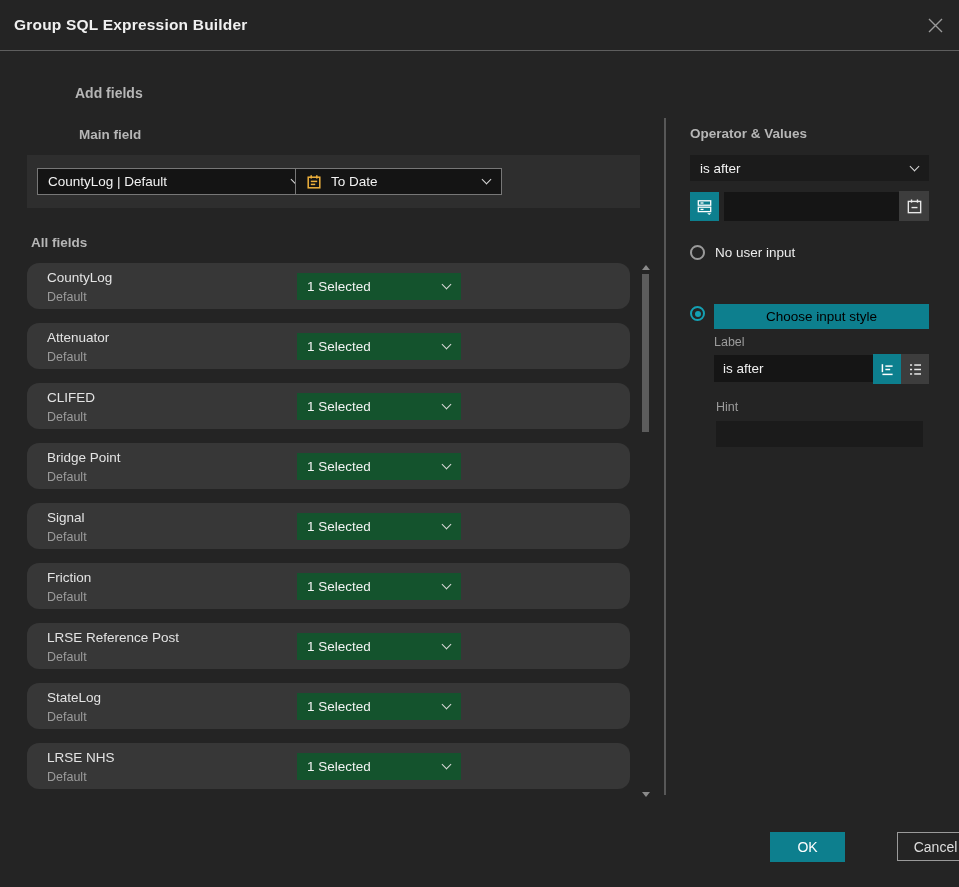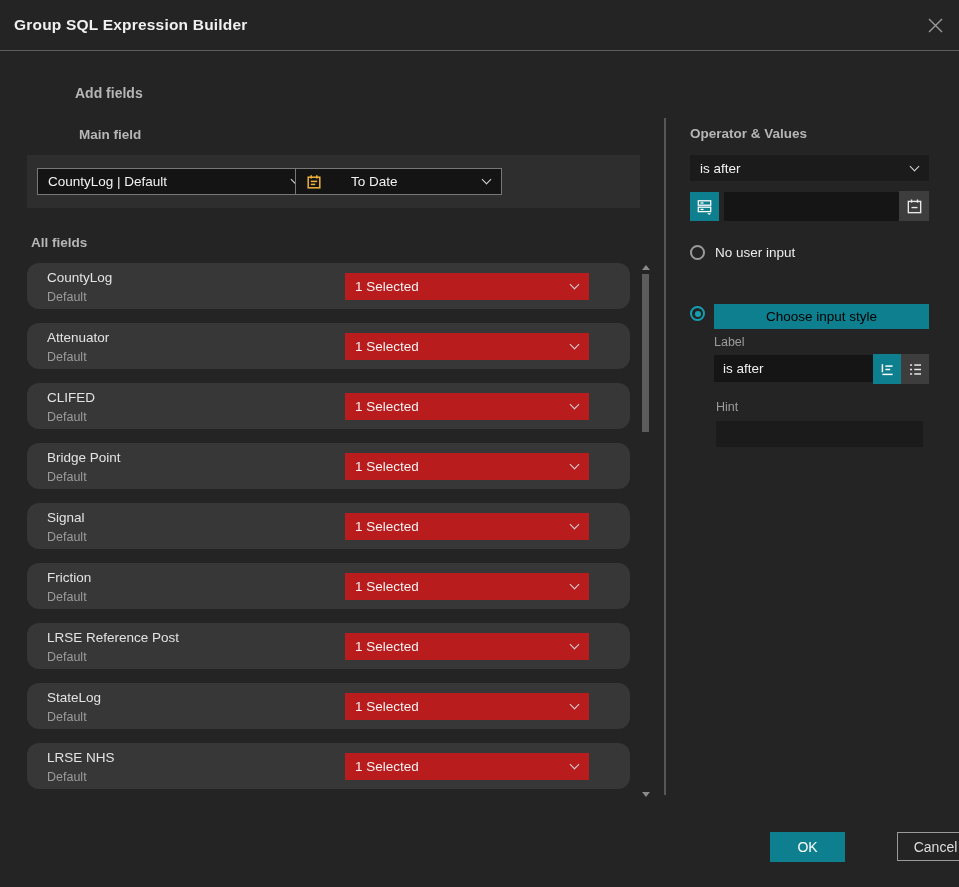--- a/index.html
+++ b/index.html
@@ -46,33 +46,33 @@
     display:flex; align-items:center; padding:0 26px 0 10px;
     font-size:13.5px; color:#f2f2f2; cursor:pointer;
   }
   .dd-bordered { border:1px solid #777; background:#141414; }
   .chev {
     position:absolute; right:11px; top:50%; width:7px; height:7px; margin-top:-5.5px;
     border-right:1.6px solid #d9d9d9; border-bottom:1.6px solid #d9d9d9;
     transform:rotate(45deg);
   }
   .dd-field { position:absolute; left:10px; top:13px; width:274px; }
-  .dd-date  { position:absolute; left:268px; top:13px; width:207px;gap:20px; }
+  .dd-date  { position:absolute; left:268px; top:13px; width:207px; }
   .dd-date .cal-gold { margin-right:9px; display:flex; }
 
   
   .fields-list { position:absolute; left:27px; top:263px; width:603px; }
   .field-row {
     position:relative; height:46px; margin-bottom:14px;
     background:#373737;
     border-radius:12px;
   }
   .field-name { position:absolute; left:20px; top:7px;  font-size:13.5px; color:#e3e3e3; }
   .field-type { position:absolute; left:20px; top:27px; font-size:12.5px; color:#9c9c9c; }
-  .list-dd { position:absolute; left:270px; top:10px; width:244px; background:#b91c1c;margin-left:48px; }
+  .list-dd { position:absolute; left:270px; top:10px; width:164px; background:#14532d; }
 
   
   .scrollbar { position:absolute; left:641px; top:262px; width:10px; height:538px; }
   .sb-arrow-up, .sb-arrow-down {
     position:absolute; left:1px; width:0; height:0;
     border-left:4px solid transparent; border-right:4px solid transparent;
   }
   .sb-arrow-up   { top:3px;    border-bottom:5px solid #8a8a8a; }
   .sb-arrow-down { bottom:3px; border-top:5px solid #8a8a8a; }
   .sb-thumb { position:absolute; left:1px; top:12px; width:7px; height:158px; background:#5c5c5c; }

